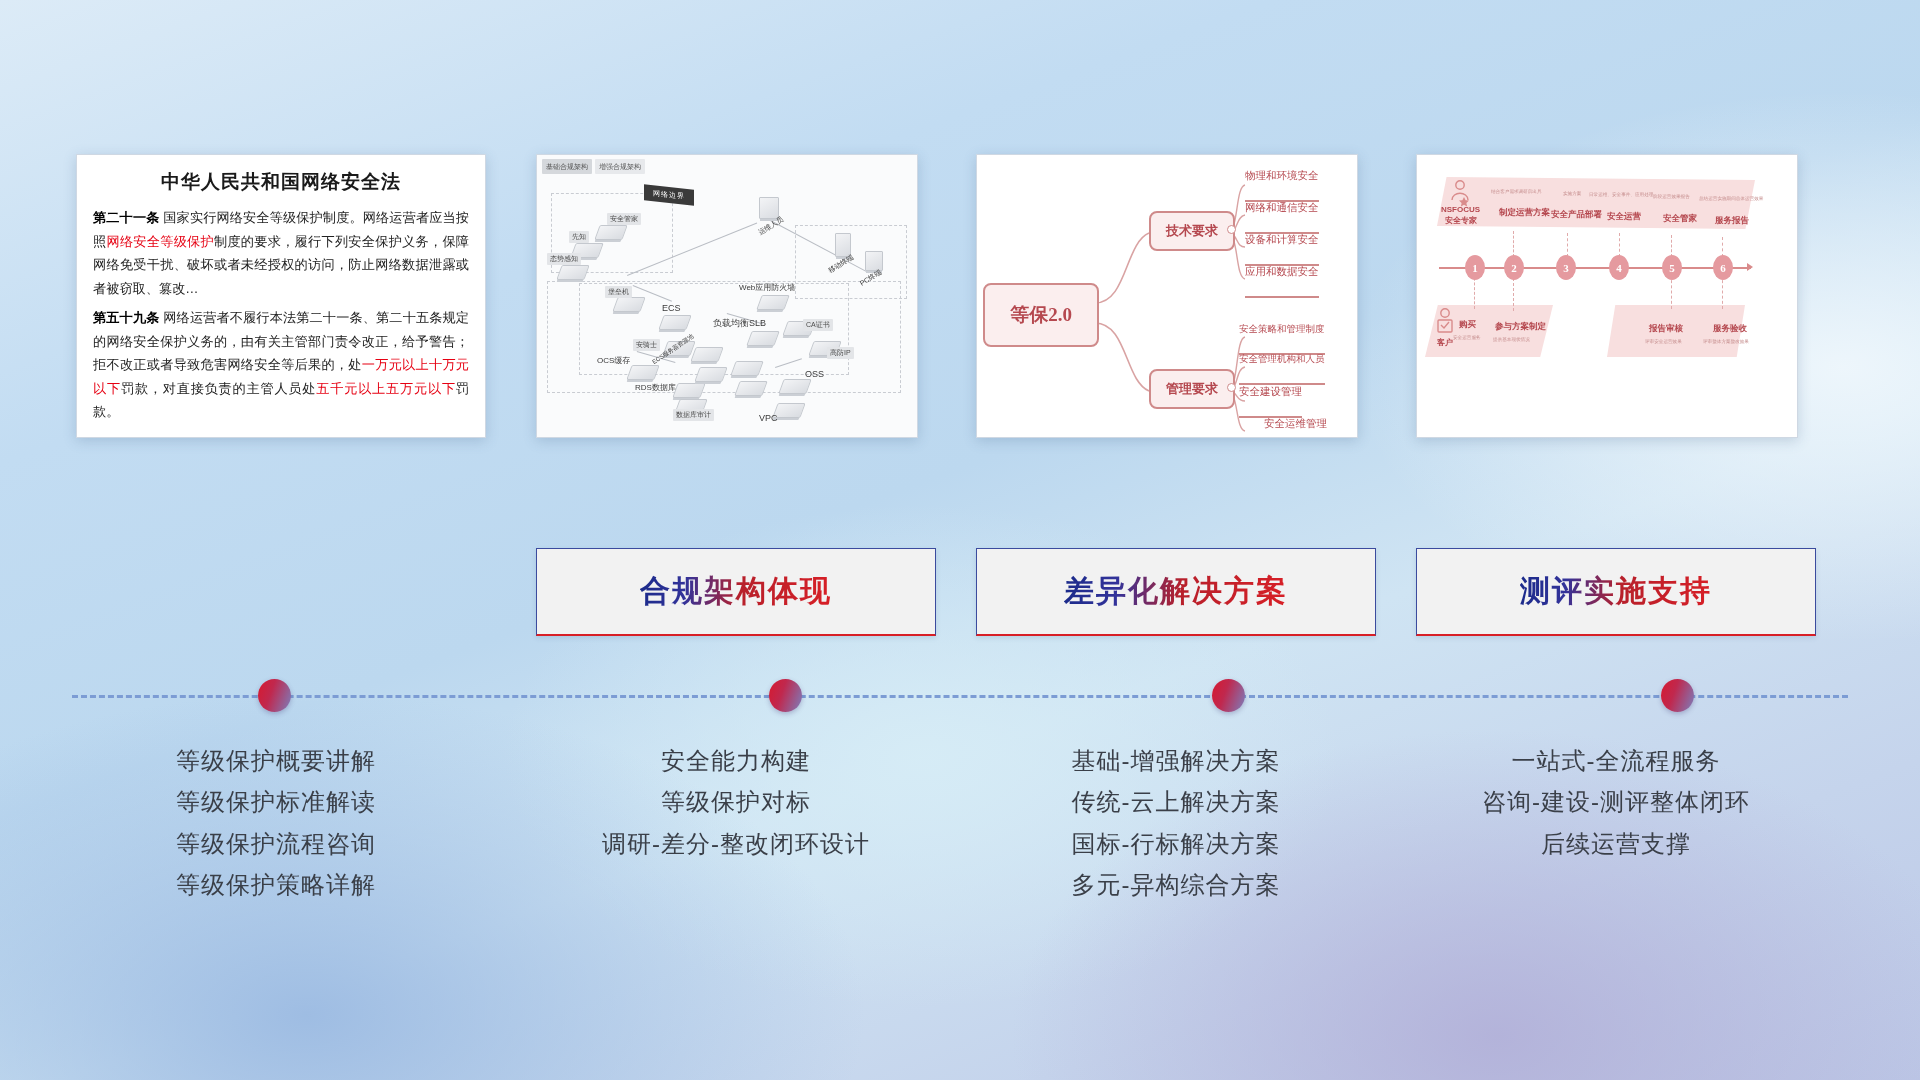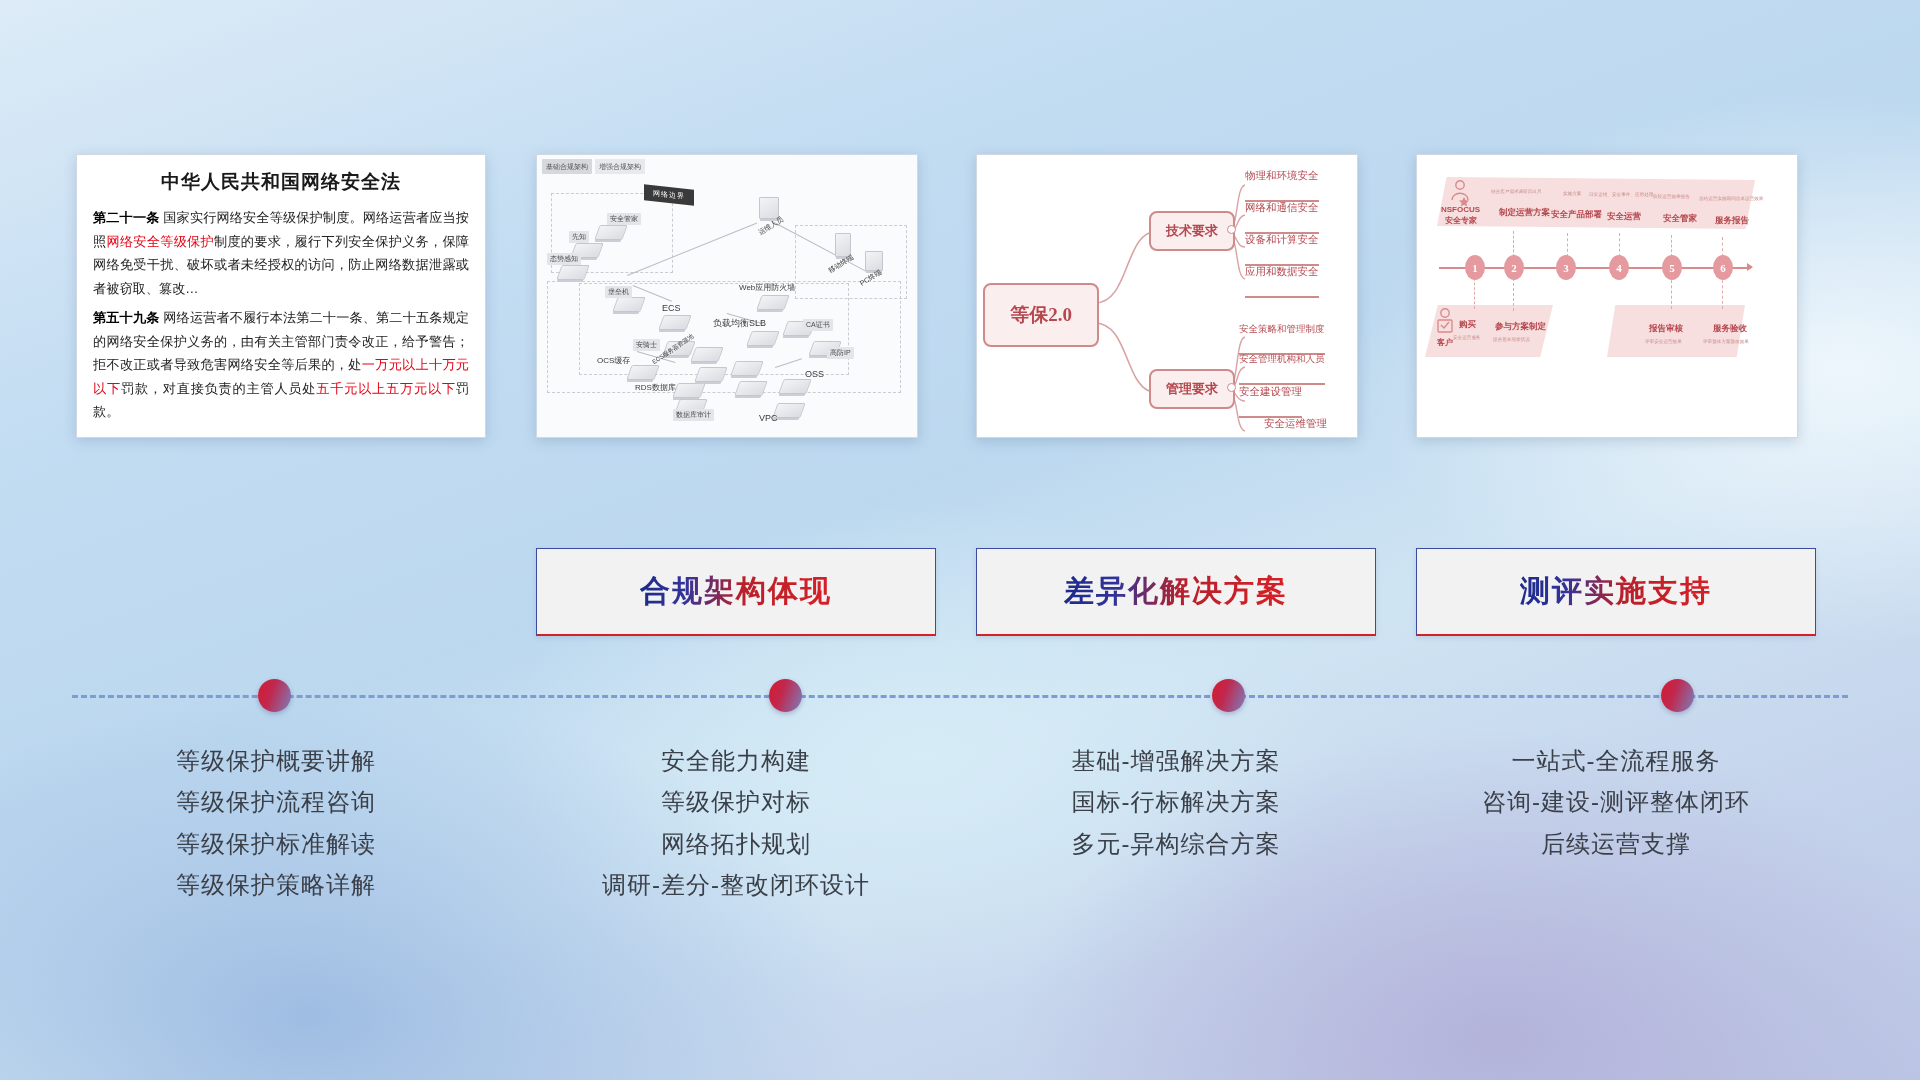--- a/index.html
+++ b/index.html
@@ -387,32 +387,32 @@
   <div class="timeline">
     <div class="tl-dash"></div>
     <div class="tl-dot" style="left:186px;"></div>
     <div class="tl-dot" style="left:697px;"></div>
     <div class="tl-dot" style="left:1140px;"></div>
     <div class="tl-dot" style="left:1589px;"></div>
   </div>
 
   <div class="col-list" style="left:76px;width:400px;">
     <div class="li">等级保护概要讲解</div>
+    <div class="li">等级保护标准解读</div>
     <div class="li">等级保护流程咨询</div>
-    <div class="li">等级保护标准解读</div>
     <div class="li">等级保护策略详解</div>
   </div>
   <div class="col-list" style="left:536px;width:400px;">
     <div class="li">安全能力构建</div>
     <div class="li">等级保护对标</div>
-    <div class="li">网络拓扑规划</div>
     <div class="li">调研-差分-整改闭环设计</div>
   </div>
   <div class="col-list" style="left:976px;width:400px;">
     <div class="li">基础-增强解决方案</div>
+    <div class="li">传统-云上解决方案</div>
     <div class="li">国标-行标解决方案</div>
     <div class="li">多元-异构综合方案</div>
   </div>
   <div class="col-list" style="left:1416px;width:400px;">
     <div class="li">一站式-全流程服务</div>
     <div class="li">咨询-建设-测评整体闭环</div>
     <div class="li">后续运营支撑</div>
   </div>
 
 </div>

